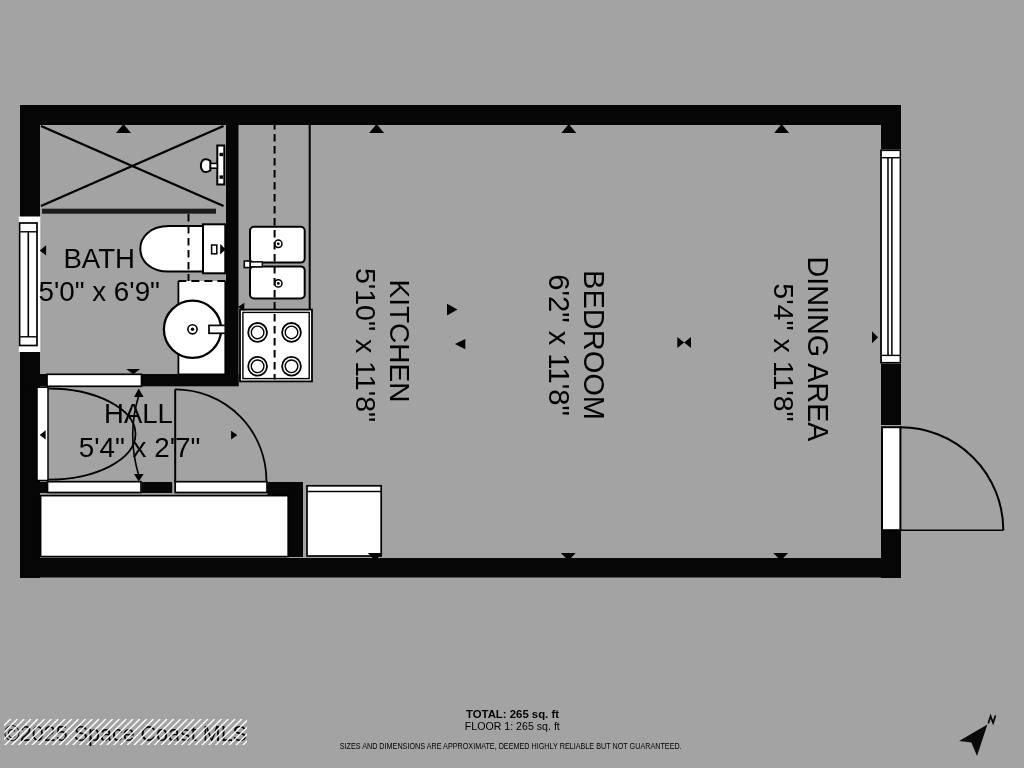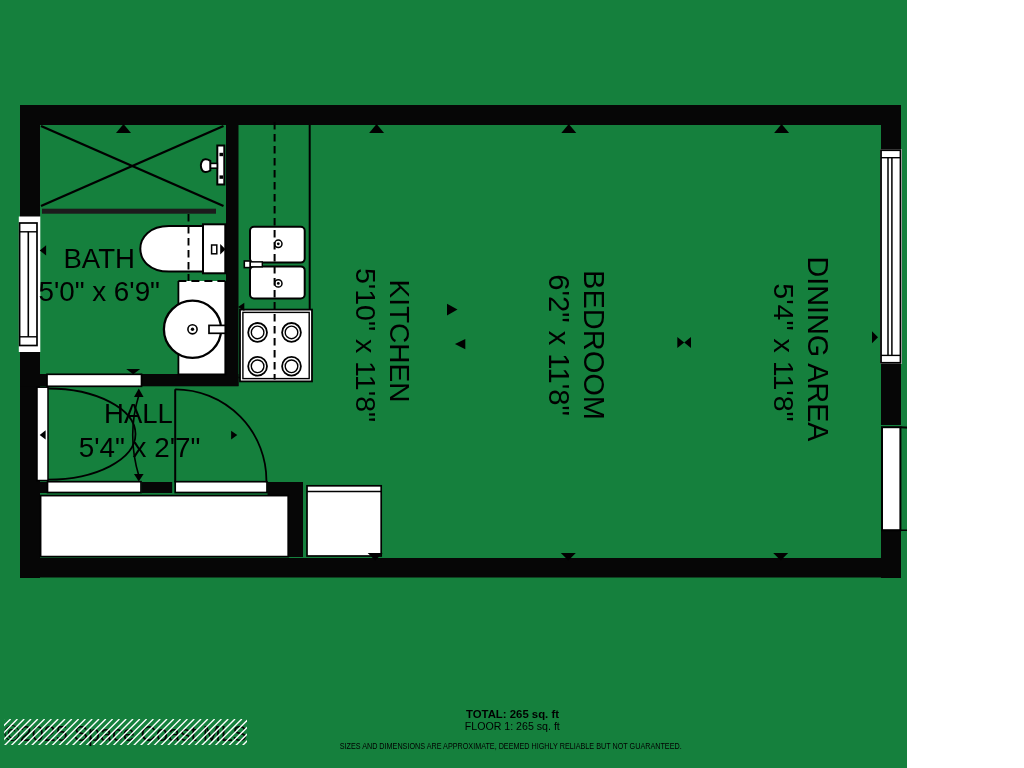--- a/index.html
+++ b/index.html
@@ -1,16 +1,16 @@
 <!DOCTYPE html>
 <html><head>
 <meta charset="utf-8">
 <style>
   html,body{margin:0;padding:0;background:#fff;}
-  .page{position:relative;width:907px;height:768px;background:#15803d;overflow:hidden;
+  .page{position:relative;width:1024px;height:768px;background:#a3a3a3;overflow:hidden;
         font-family:"Liberation Sans", sans-serif;}
   svg{position:absolute;left:0;top:0;will-change:transform;}
   text{font-family:"Liberation Sans", sans-serif;fill:#000;opacity:.999;}
 </style>
 </head>
 <body>
 <div class="page">
 <svg width="1024" height="768" viewBox="0 0 1024 768">
 
   <rect x="20" y="105" width="881" height="20" fill="#060606"></rect>

